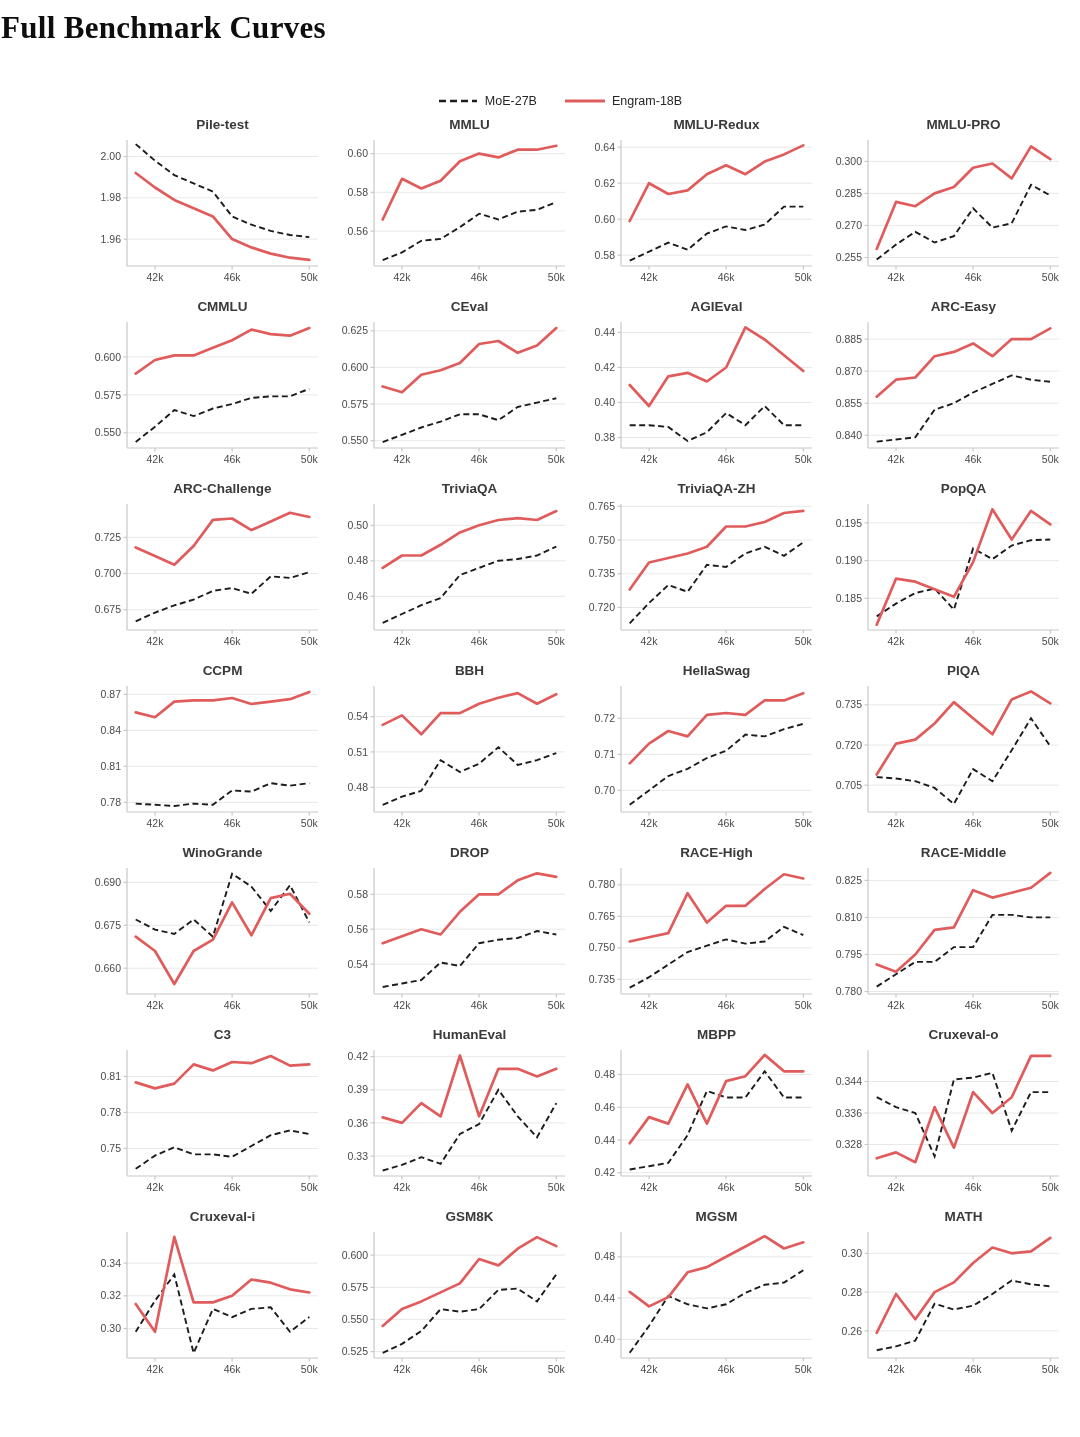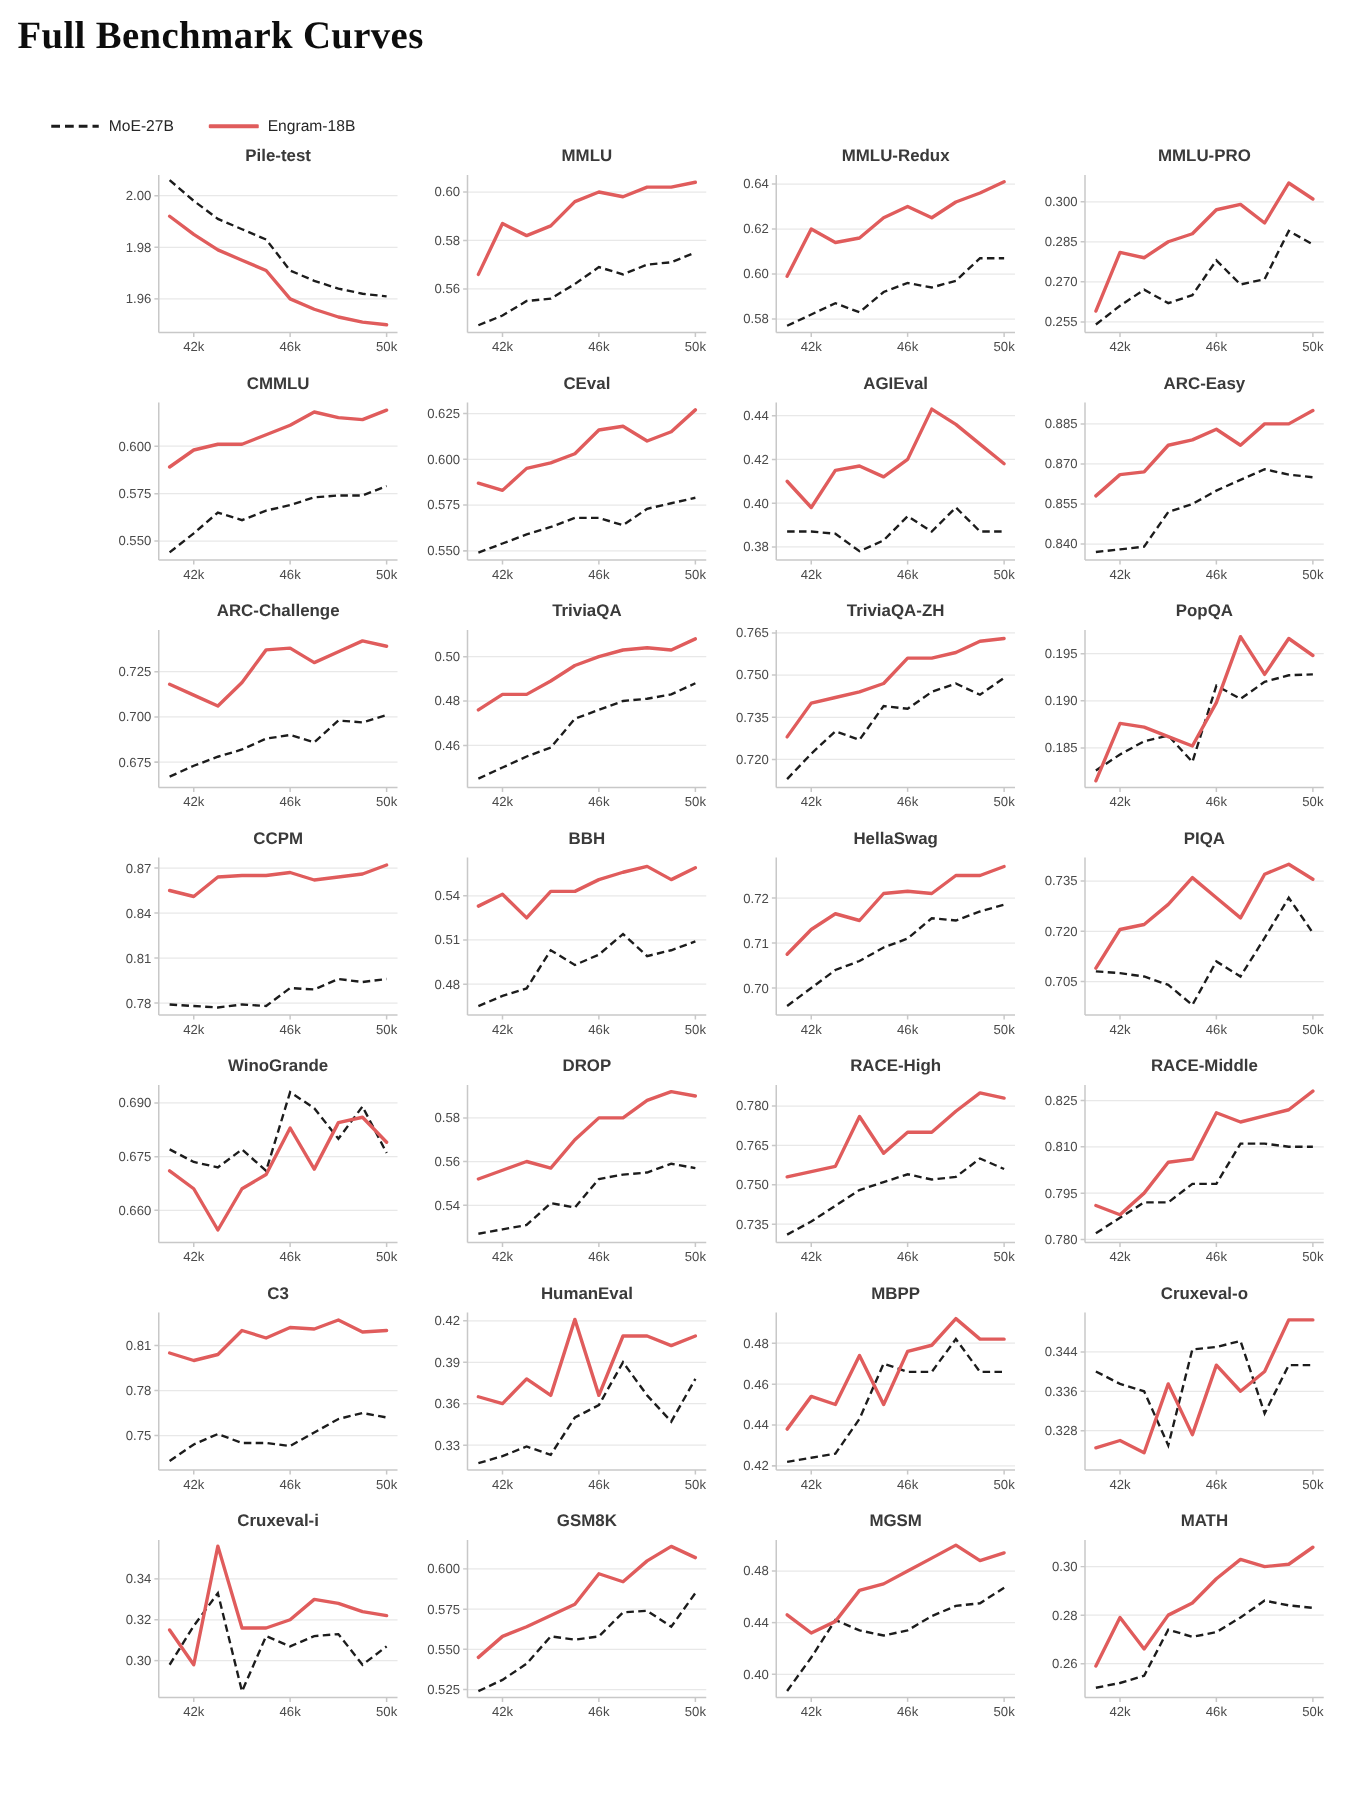--- a/index.html
+++ b/index.html
@@ -1,23 +1,23 @@
 <!DOCTYPE html>
 <html><head>
 <meta charset="utf-8">
 <style>
   html,body { margin:0; padding:0; background:#ffffff; }
   body { width:1080px; font-family:"Liberation Sans", sans-serif; }
   .page-title {
     font-family:"Liberation Serif", serif;
     font-weight:bold; font-size:31px; color:#0d0d0d;
-    margin:10px 0 0 14px; letter-spacing:0.3px;
+    margin:10px 0 0 1px; letter-spacing:0.3px;
   }
   .legend {
-    display:flex; align-items:center;
+    display:flex; justify-content:center; align-items:center;
     gap:28px; margin:48px 0 0 40px; font-size:12.5px; color:#262626;
   }
   .legend-item { display:flex; align-items:center; gap:7px; }
   .charts-grid {
     display:grid; grid-template-columns:repeat(4, 247px);
     row-gap:10px; column-gap:0px; margin:8px 0 0 80px;
   }
   .chart-cell { width:247px; height:172px; }
   svg text { font-family:"Liberation Sans", sans-serif; }
 </style>

